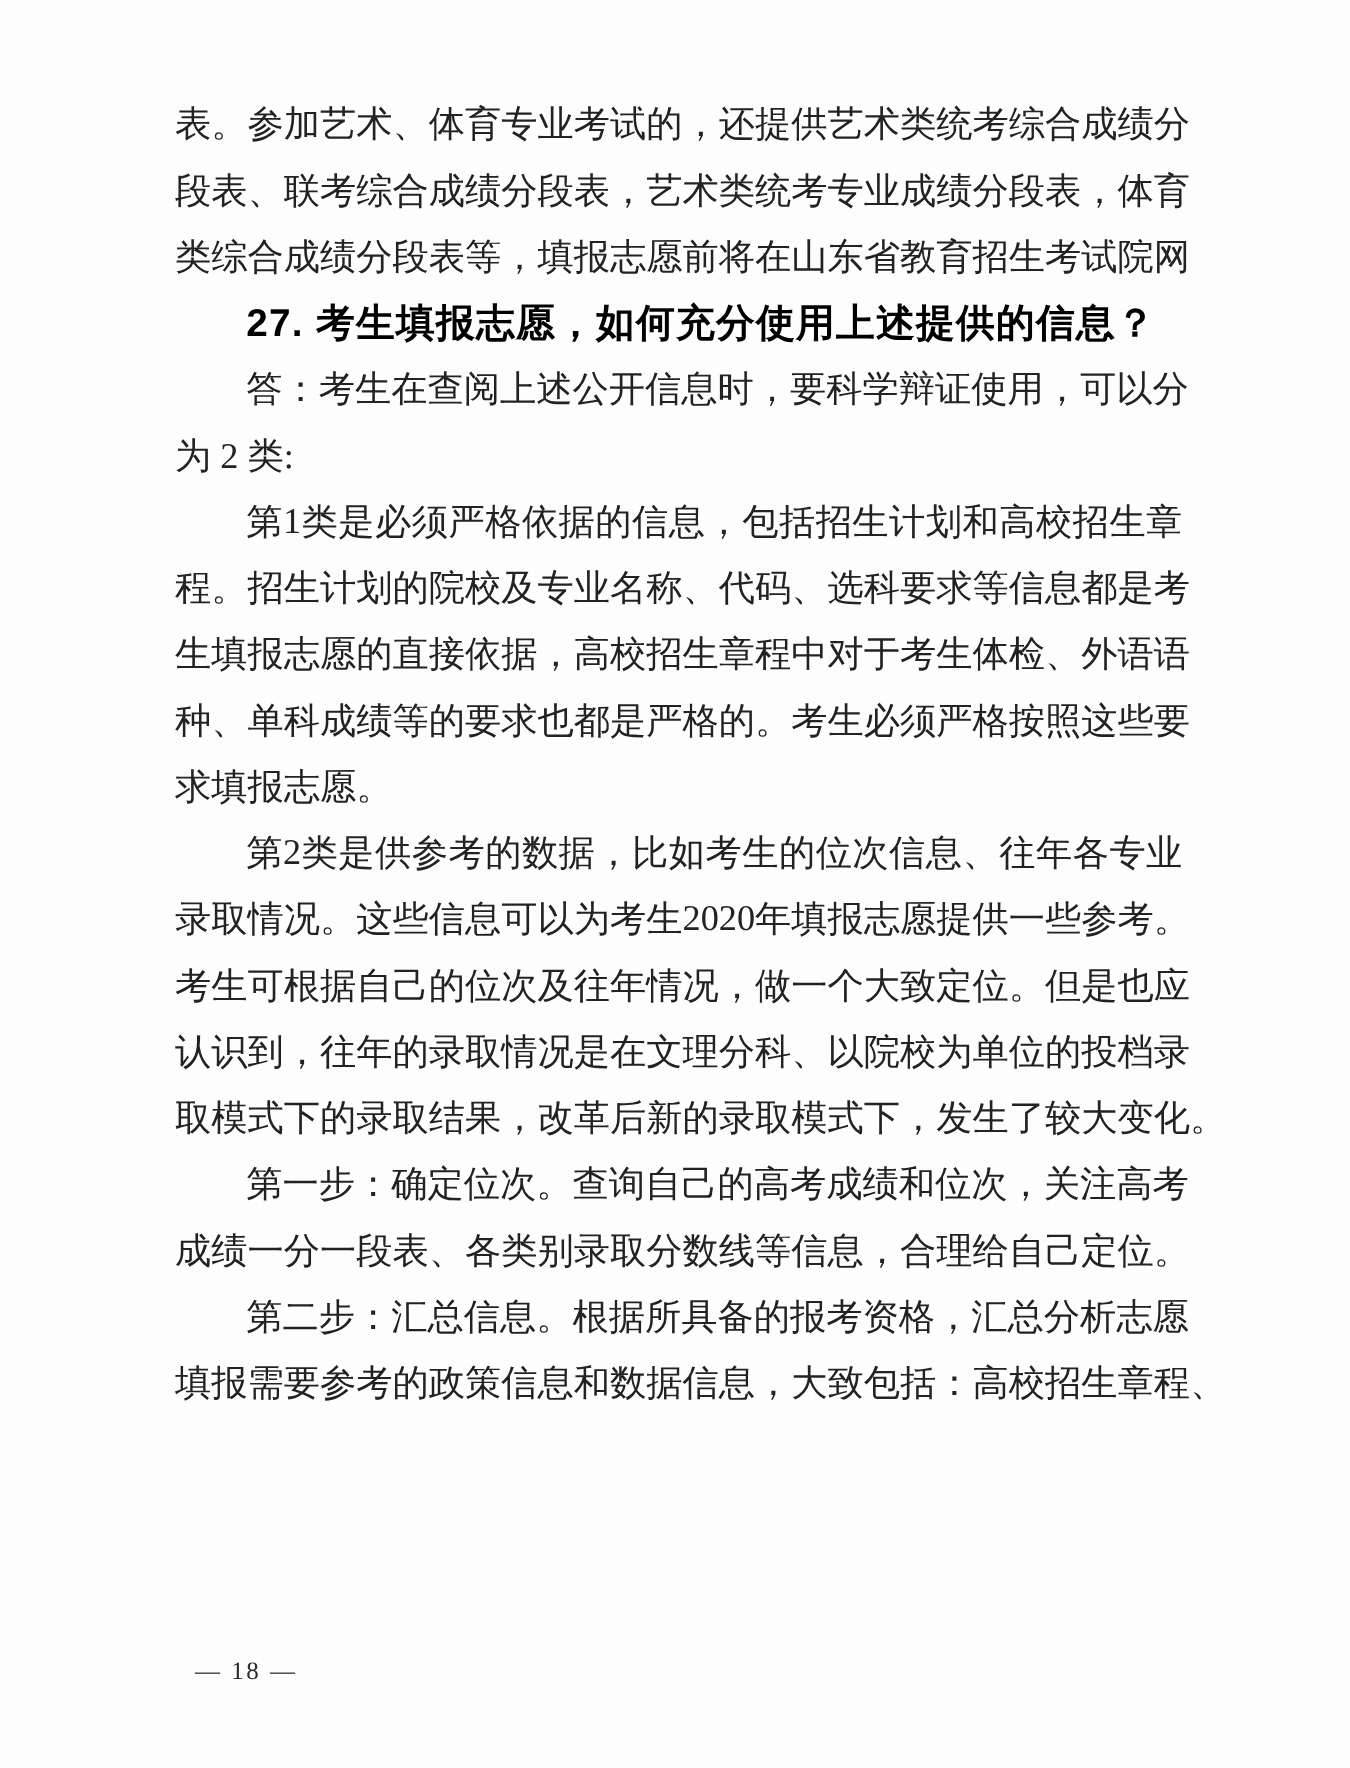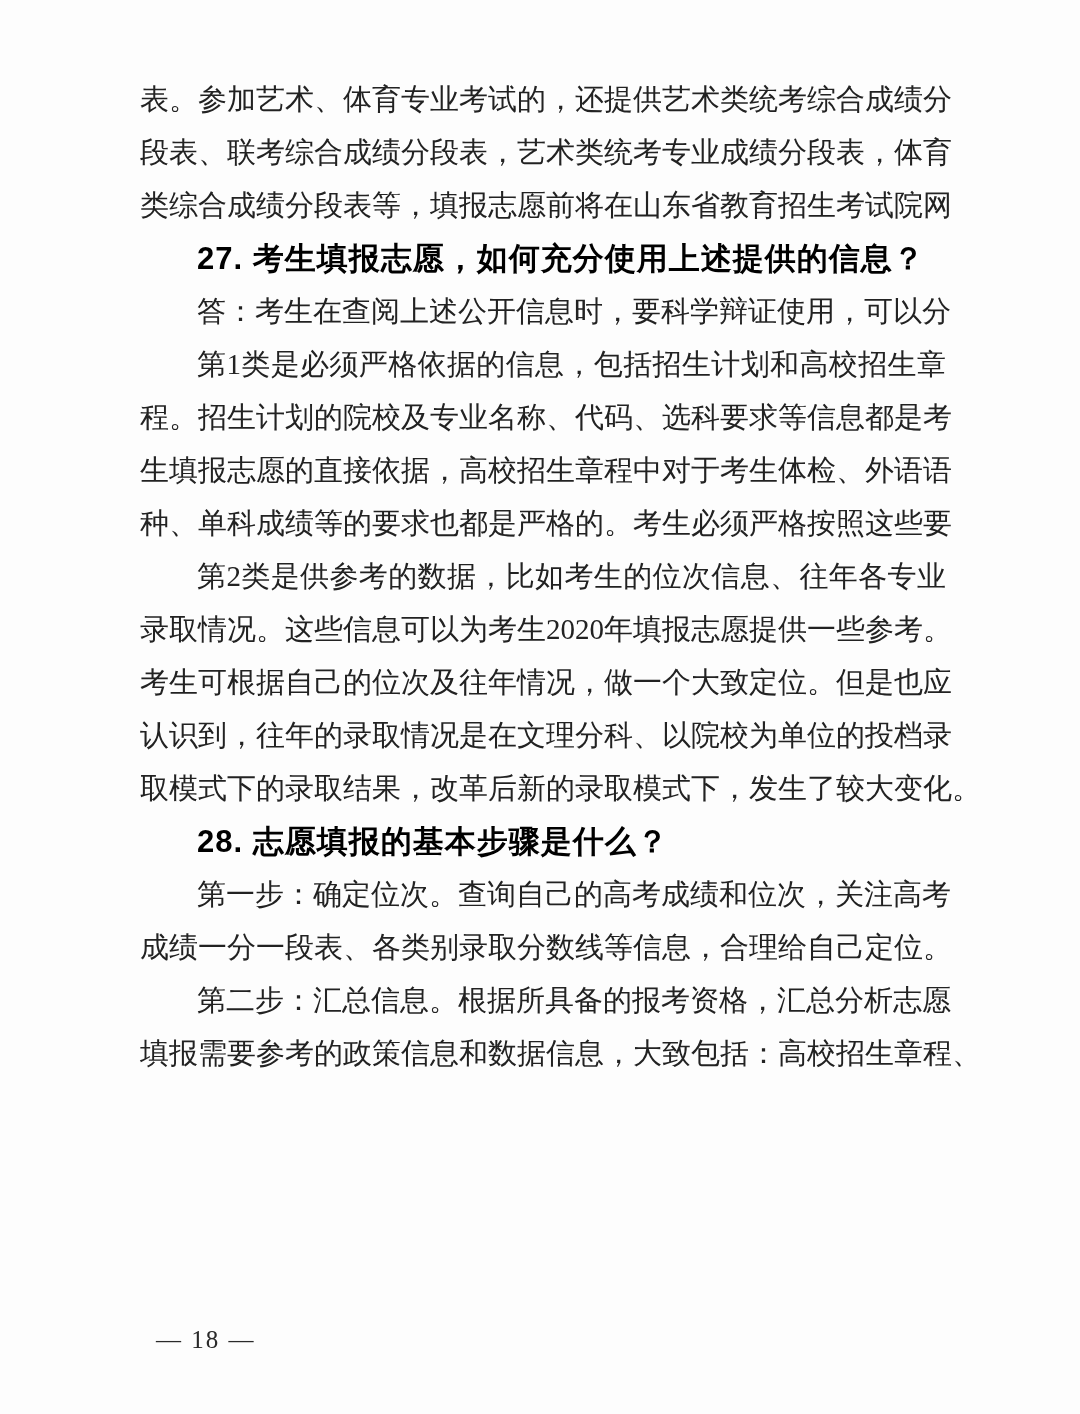--- a/index.html
+++ b/index.html
@@ -42,45 +42,46 @@
     color: #000000;
     letter-spacing: 1px;
   }
   .line span {
     display: inline-block;
   }
   .page-number {
     position: absolute;
     left: 156px;
     top: 1326px;
-    font-size: 25px;
+    font-size: 20px;
     color: #2a2a2a;
     letter-spacing: 2px;
     white-space: pre;
   }
 </style>
 </head>
 <body>
 
 <div class="page">
   <div class="text-block">
       <div class="line body justify"><span>表</span><span>。</span><span>参</span><span>加</span><span>艺</span><span>术</span><span>、</span><span>体</span><span>育</span><span>专</span><span>业</span><span>考</span><span>试</span><span>的</span><span>，</span><span>还</span><span>提</span><span>供</span><span>艺</span><span>术</span><span>类</span><span>统</span><span>考</span><span>综</span><span>合</span><span>成</span><span>绩</span><span>分</span></div>
       <div class="line body justify"><span>段</span><span>表</span><span>、</span><span>联</span><span>考</span><span>综</span><span>合</span><span>成</span><span>绩</span><span>分</span><span>段</span><span>表</span><span>，</span><span>艺</span><span>术</span><span>类</span><span>统</span><span>考</span><span>专</span><span>业</span><span>成</span><span>绩</span><span>分</span><span>段</span><span>表</span><span>，</span><span>体</span><span>育</span></div>
       <div class="line body justify"><span>类</span><span>综</span><span>合</span><span>成</span><span>绩</span><span>分</span><span>段</span><span>表</span><span>等</span><span>，</span><span>填</span><span>报</span><span>志</span><span>愿</span><span>前</span><span>将</span><span>在</span><span>山</span><span>东</span><span>省</span><span>教</span><span>育</span><span>招</span><span>生</span><span>考</span><span>试</span><span>院</span><span>网</span></div>
       <div class="line heading indent">27. 考生填报志愿，如何充分使用上述提供的信息？</div>
       <div class="line body justify indent"><span>答</span><span>：</span><span>考</span><span>生</span><span>在</span><span>查</span><span>阅</span><span>上</span><span>述</span><span>公</span><span>开</span><span>信</span><span>息</span><span>时</span><span>，</span><span>要</span><span>科</span><span>学</span><span>辩</span><span>证</span><span>使</span><span>用</span><span>，</span><span>可</span><span>以</span><span>分</span></div>
+      <div class="line body">为 2 类:</div>
       <div class="line body justify indent"><span>第</span><span>1</span><span>类</span><span>是</span><span>必</span><span>须</span><span>严</span><span>格</span><span>依</span><span>据</span><span>的</span><span>信</span><span>息</span><span>，</span><span>包</span><span>括</span><span>招</span><span>生</span><span>计</span><span>划</span><span>和</span><span>高</span><span>校</span><span>招</span><span>生</span><span>章</span></div>
       <div class="line body justify"><span>程</span><span>。</span><span>招</span><span>生</span><span>计</span><span>划</span><span>的</span><span>院</span><span>校</span><span>及</span><span>专</span><span>业</span><span>名</span><span>称</span><span>、</span><span>代</span><span>码</span><span>、</span><span>选</span><span>科</span><span>要</span><span>求</span><span>等</span><span>信</span><span>息</span><span>都</span><span>是</span><span>考</span></div>
       <div class="line body justify"><span>生</span><span>填</span><span>报</span><span>志</span><span>愿</span><span>的</span><span>直</span><span>接</span><span>依</span><span>据</span><span>，</span><span>高</span><span>校</span><span>招</span><span>生</span><span>章</span><span>程</span><span>中</span><span>对</span><span>于</span><span>考</span><span>生</span><span>体</span><span>检</span><span>、</span><span>外</span><span>语</span><span>语</span></div>
       <div class="line body justify"><span>种</span><span>、</span><span>单</span><span>科</span><span>成</span><span>绩</span><span>等</span><span>的</span><span>要</span><span>求</span><span>也</span><span>都</span><span>是</span><span>严</span><span>格</span><span>的</span><span>。</span><span>考</span><span>生</span><span>必</span><span>须</span><span>严</span><span>格</span><span>按</span><span>照</span><span>这</span><span>些</span><span>要</span></div>
+      <div class="line body">求填报志愿。</div>
       <div class="line body justify indent"><span>第</span><span>2</span><span>类</span><span>是</span><span>供</span><span>参</span><span>考</span><span>的</span><span>数</span><span>据</span><span>，</span><span>比</span><span>如</span><span>考</span><span>生</span><span>的</span><span>位</span><span>次</span><span>信</span><span>息</span><span>、</span><span>往</span><span>年</span><span>各</span><span>专</span><span>业</span></div>
       <div class="line body justify"><span>录</span><span>取</span><span>情</span><span>况</span><span>。</span><span>这</span><span>些</span><span>信</span><span>息</span><span>可</span><span>以</span><span>为</span><span>考</span><span>生</span><span>2020</span><span>年</span><span>填</span><span>报</span><span>志</span><span>愿</span><span>提</span><span>供</span><span>一</span><span>些</span><span>参</span><span>考</span><span>。</span></div>
       <div class="line body justify"><span>考</span><span>生</span><span>可</span><span>根</span><span>据</span><span>自</span><span>己</span><span>的</span><span>位</span><span>次</span><span>及</span><span>往</span><span>年</span><span>情</span><span>况</span><span>，</span><span>做</span><span>一</span><span>个</span><span>大</span><span>致</span><span>定</span><span>位</span><span>。</span><span>但</span><span>是</span><span>也</span><span>应</span></div>
       <div class="line body justify"><span>认</span><span>识</span><span>到</span><span>，</span><span>往</span><span>年</span><span>的</span><span>录</span><span>取</span><span>情</span><span>况</span><span>是</span><span>在</span><span>文</span><span>理</span><span>分</span><span>科</span><span>、</span><span>以</span><span>院</span><span>校</span><span>为</span><span>单</span><span>位</span><span>的</span><span>投</span><span>档</span><span>录</span></div>
       <div class="line body justify"><span>取</span><span>模</span><span>式</span><span>下</span><span>的</span><span>录</span><span>取</span><span>结</span><span>果</span><span>，</span><span>改</span><span>革</span><span>后</span><span>新</span><span>的</span><span>录</span><span>取</span><span>模</span><span>式</span><span>下</span><span>，</span><span>发</span><span>生</span><span>了</span><span>较</span><span>大</span><span>变</span><span>化</span><span>。</span></div>
-      <div class="line heading indent">28. 志愿填报的基本步骤是什么？</div>
       <div class="line body justify indent"><span>第</span><span>一</span><span>步</span><span>：</span><span>确</span><span>定</span><span>位</span><span>次</span><span>。</span><span>查</span><span>询</span><span>自</span><span>己</span><span>的</span><span>高</span><span>考</span><span>成</span><span>绩</span><span>和</span><span>位</span><span>次</span><span>，</span><span>关</span><span>注</span><span>高</span><span>考</span></div>
       <div class="line body justify"><span>成</span><span>绩</span><span>一</span><span>分</span><span>一</span><span>段</span><span>表</span><span>、</span><span>各</span><span>类</span><span>别</span><span>录</span><span>取</span><span>分</span><span>数</span><span>线</span><span>等</span><span>信</span><span>息</span><span>，</span><span>合</span><span>理</span><span>给</span><span>自</span><span>己</span><span>定</span><span>位</span><span>。</span></div>
       <div class="line body justify indent"><span>第</span><span>二</span><span>步</span><span>：</span><span>汇</span><span>总</span><span>信</span><span>息</span><span>。</span><span>根</span><span>据</span><span>所</span><span>具</span><span>备</span><span>的</span><span>报</span><span>考</span><span>资</span><span>格</span><span>，</span><span>汇</span><span>总</span><span>分</span><span>析</span><span>志</span><span>愿</span></div>
       <div class="line body justify"><span>填</span><span>报</span><span>需</span><span>要</span><span>参</span><span>考</span><span>的</span><span>政</span><span>策</span><span>信</span><span>息</span><span>和</span><span>数</span><span>据</span><span>信</span><span>息</span><span>，</span><span>大</span><span>致</span><span>包</span><span>括</span><span>：</span><span>高</span><span>校</span><span>招</span><span>生</span><span>章</span><span>程</span><span>、</span></div>
     </div>
   <div class="page-number">— 18 —</div>
 </div>
 
 </body></html>

